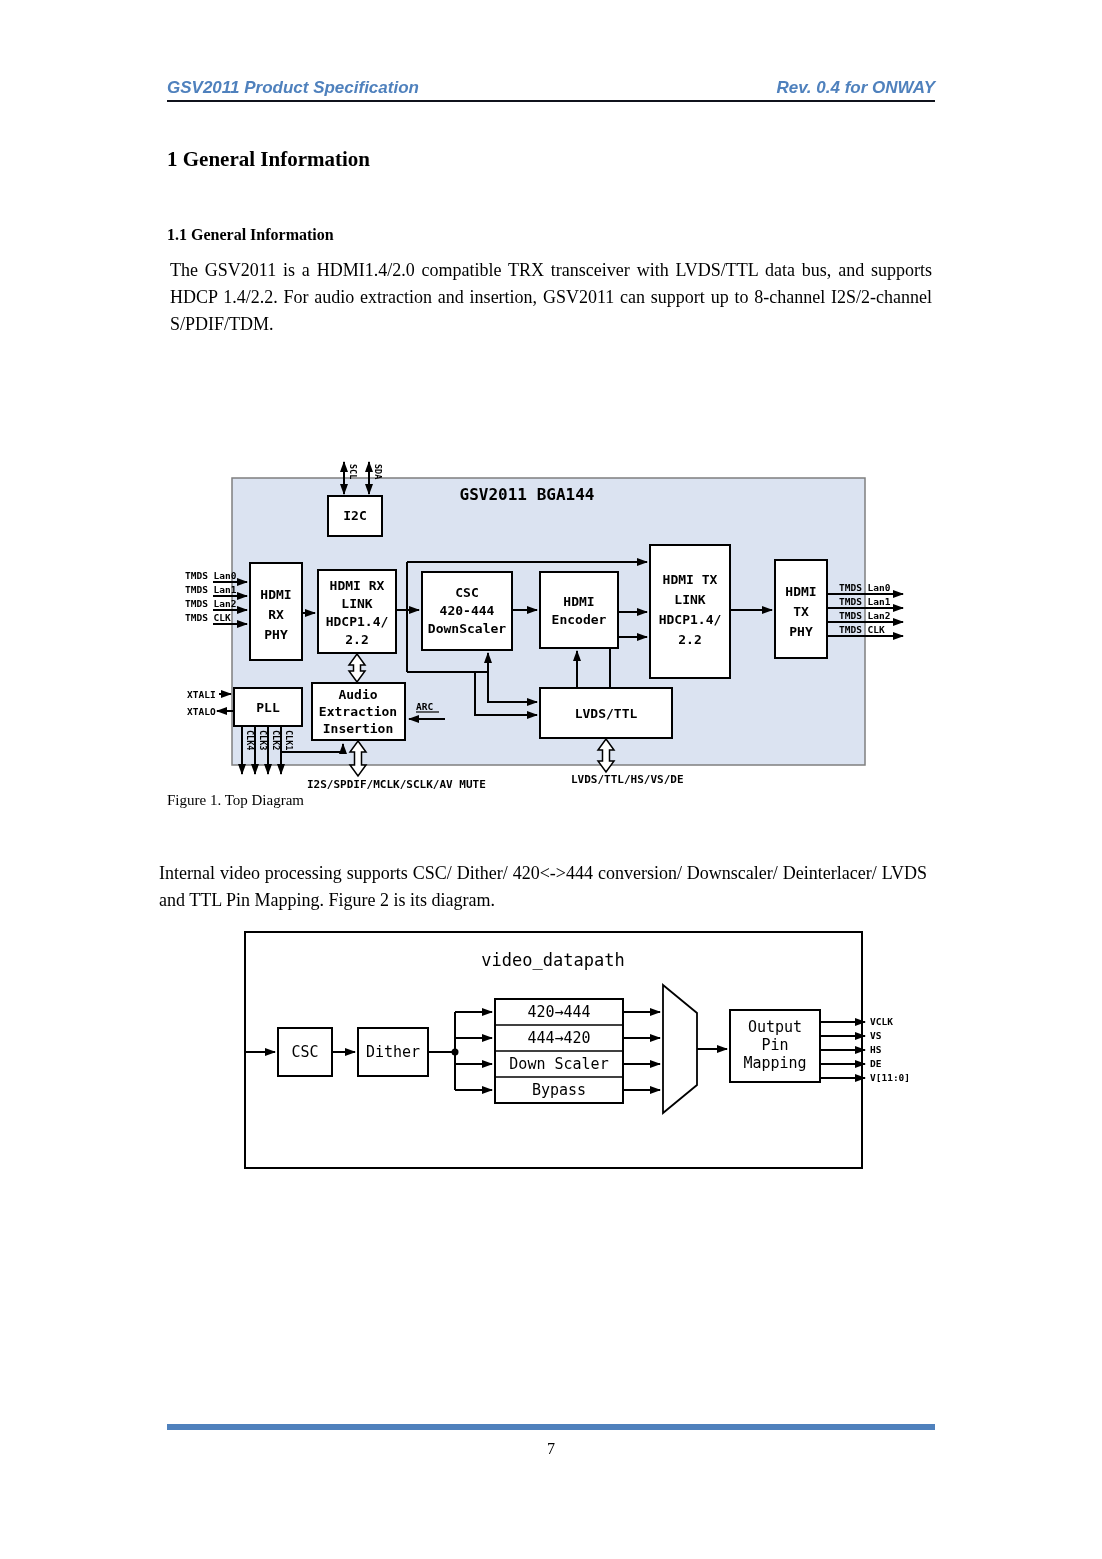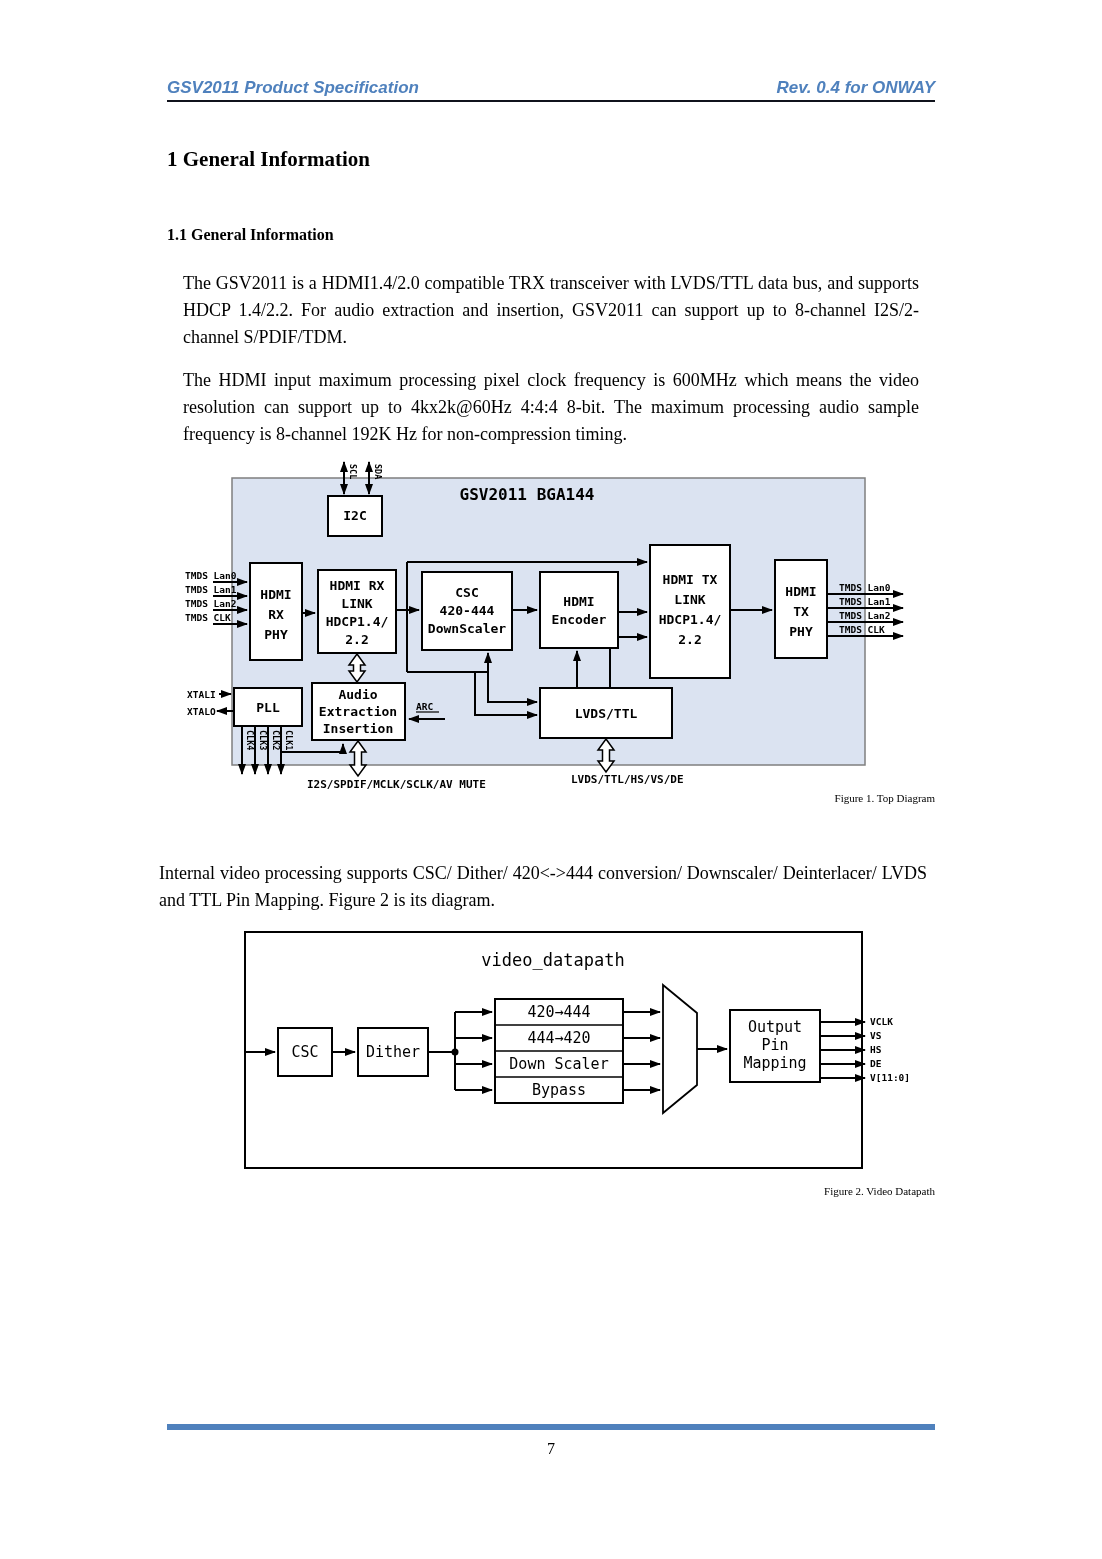--- a/index.html
+++ b/index.html
@@ -10,23 +10,23 @@
   .hdr{left:167px;top:78px;width:768px;display:flex;justify-content:space-between;
        font-family:"Liberation Sans", sans-serif;font-weight:bold;font-style:italic;
        font-size:17px;color:var(--accent,#4F81BD);}
   .hdr-rule{left:167px;top:100px;width:768px;height:2px;background:#10131c;}
   
   .h1{left:167px;top:147px;width:768px;font-size:21px;font-weight:bold;}
   .h2{left:167px;top:206px;width:768px;font-size:16px;font-weight:bold;margin-top:20px;}
   
   .body-txt{left:167px;top:254px;width:768px;font-size:18px;line-height:27px;
             text-align:justify;}
-  .body-txt p{margin:16px;}
+  .body-txt p{margin:3px;}
   .p3{left:159px;top:842px;width:768px;font-size:18px;line-height:27px;text-align:justify;}
-  .caption{left:167px;width:768px;text-align:right;font-size:11px;}
+  .caption{left:167px;width:768px;text-align:left;font-size:15px;}
   .cap1{top:792px;}
   .cap2{top:1185px;}
   
   svg.fig{position:absolute;left:167px;}
   .chipbg{fill:var(--figbg,#DBE3F1);stroke:#7f7f7f;stroke-width:1.5px;}
   .blk{fill:#ffffff;stroke:#000;stroke-width:2px;}
   .wire{stroke:#000;stroke-width:2px;fill:none;}
   .thin{stroke:#000;stroke-width:1.5px;fill:none;}
   .hollow{fill:#ffffff;stroke:#000;stroke-width:1.5px;}
   .dot{fill:#000;}
@@ -51,21 +51,20 @@
     <span>GSV2011 Product Specification</span>
     <span>Rev. 0.4 for ONWAY</span>
   </div>
   <div class="abs hdr-rule"></div>
 
   <div class="abs h1">1 General Information</div>
   <div class="abs h2">1.1 General Information</div>
 
   <div class="abs body-txt">
     <p>The GSV2011 is a HDMI1.4/2.0 compatible TRX transceiver with LVDS/TTL data bus, and supports HDCP 1.4/2.2. For audio extraction and insertion, GSV2011 can support up to 8-channel I2S/2-channel S/PDIF/TDM.</p>
-    <p>The HDMI input maximum processing pixel clock frequency is 600MHz which means the video resolution can support up to 4kx2k@60Hz 4:4:4 8-bit. The maximum processing audio sample frequency is 8-channel 192K Hz for non-compression timing.</p>
   </div>
 
   <svg class="fig" style="top:458px" width="770" height="340" viewBox="0 0 770 340">
     <defs>
       <marker id="ah" markerUnits="userSpaceOnUse" markerWidth="12" markerHeight="10" refX="10" refY="4" orient="auto">
         <path d="M0,0 L11,4 L0,8 Z" fill="#000"></path>
       </marker>
       <marker id="ahs" markerUnits="userSpaceOnUse" markerWidth="12" markerHeight="10" refX="10" refY="4" orient="auto-start-reverse">
         <path d="M0,0 L11,4 L0,8 Z" fill="#000"></path>
       </marker>
@@ -247,18 +246,17 @@
     <text class="m15" x="608" y="104">Output</text>
     <text class="m15" x="608" y="122">Pin</text>
     <text class="m15" x="608" y="140">Mapping</text>
 
     <text class="lbl" x="703" y="97">VCLK</text>
     <text class="lbl" x="703" y="111">VS</text>
     <text class="lbl" x="703" y="125">HS</text>
     <text class="lbl" x="703" y="139">DE</text>
     <text class="lbl" x="703" y="153">V[11:0]</text>
   </svg>
-  <div class="abs caption cap2">Figure 2. Video Datapath</div>
 
   <div class="abs foot-bar"></div>
   <div class="abs pageno">7</div>
 
 </div>
 
 </body></html>

